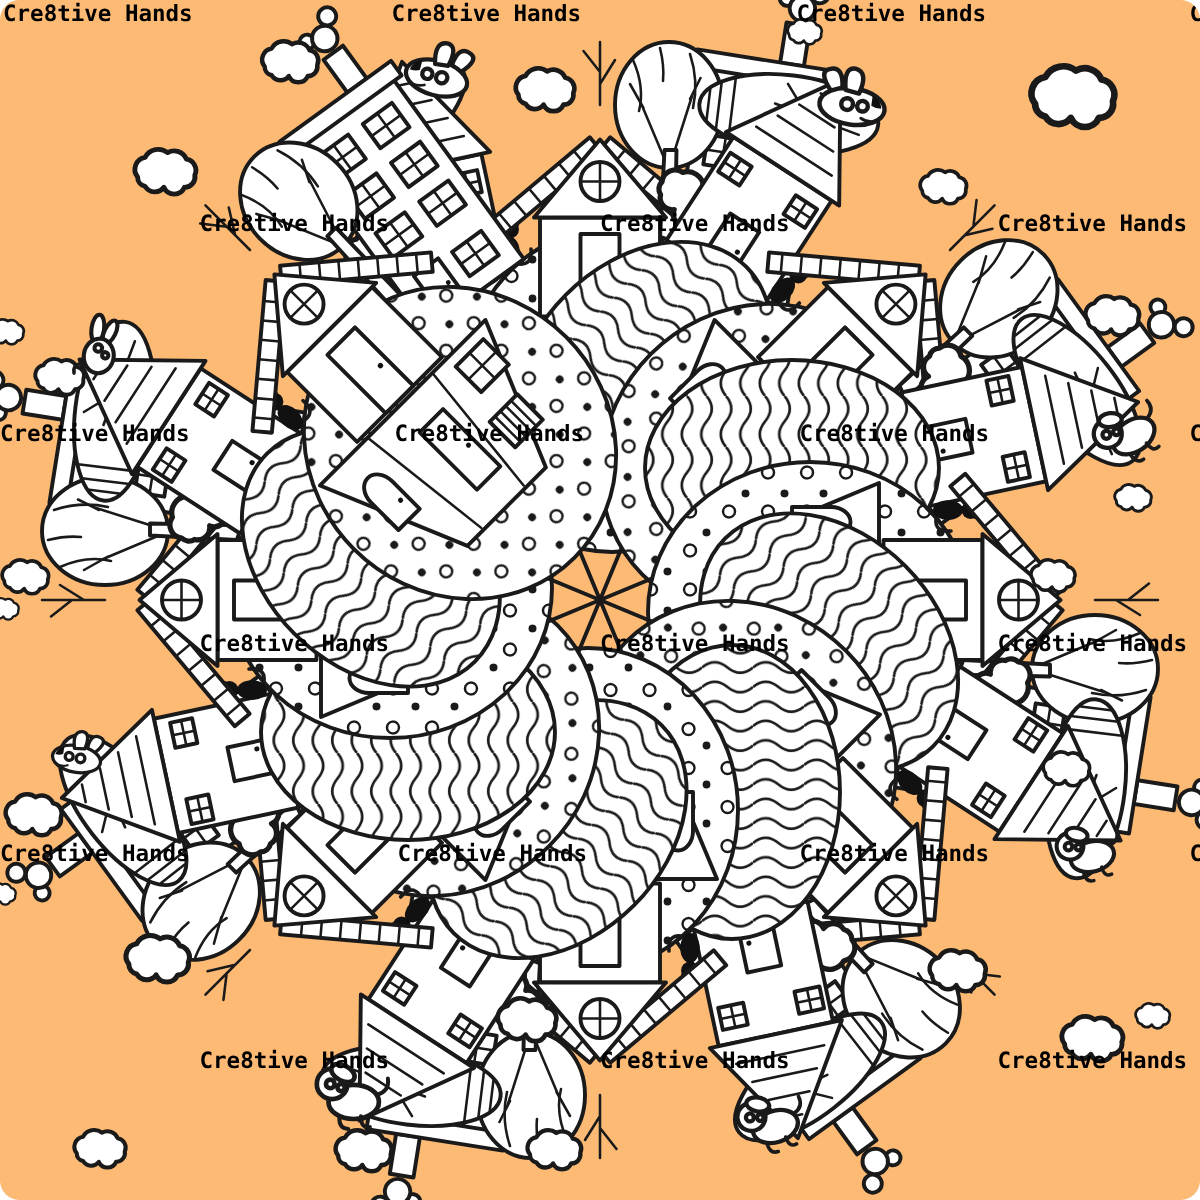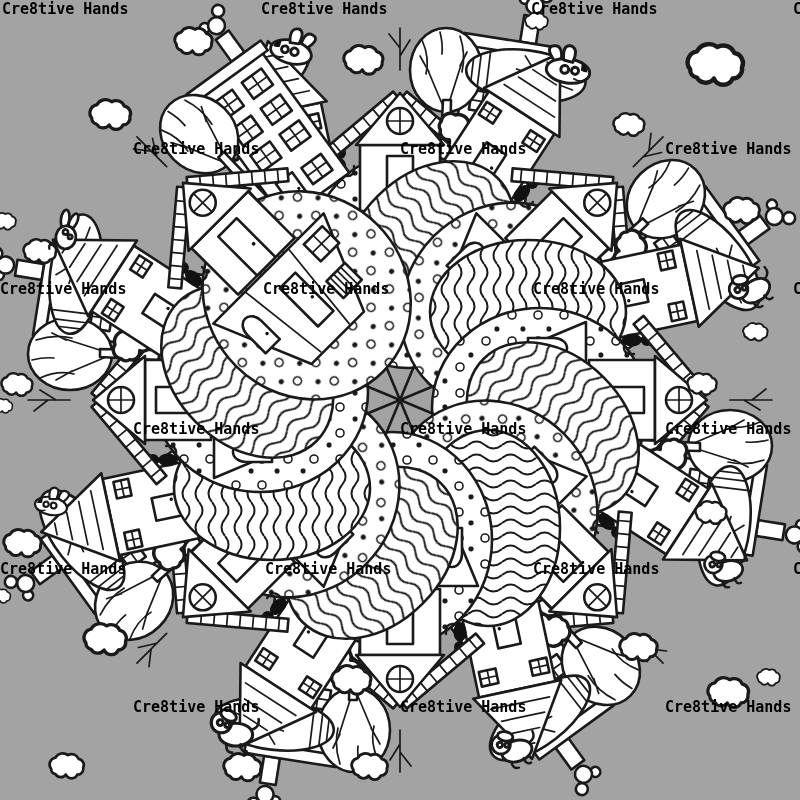--- a/index.html
+++ b/index.html
@@ -1,17 +1,17 @@
 <!DOCTYPE html>
 <html><head>
 <meta charset="utf-8">
 <style>
   html,body{margin:0;padding:0;background:#fff;}
-  #canvas{position:relative;width:800px;height:800px;overflow:hidden;background:#a3a3a3;
-          font-family:"DejaVu Sans Mono","Liberation Mono",monospace;}
+  #canvas{position:relative;width:800px;height:800px;overflow:hidden;background:#fdba74;
+          font-family:"DejaVu Sans Mono","Liberation Mono",monospace;border-radius:13px;}
   #art{position:absolute;left:0;top:0;}
   .wm{position:absolute;font:700 15px "DejaVu Sans Mono","Liberation Mono",monospace;
       color:#000;white-space:nowrap;letter-spacing:0;line-height:17px;z-index:5;}
   
   .ink{stroke:#1a1a1a;stroke-width:2.6;fill:#fff;stroke-linecap:round;stroke-linejoin:round;}
   .t{stroke-width:1.7;}
   .k{fill:#111;stroke:none;}
   .nf{fill:none;}
 </style>
 </head>

